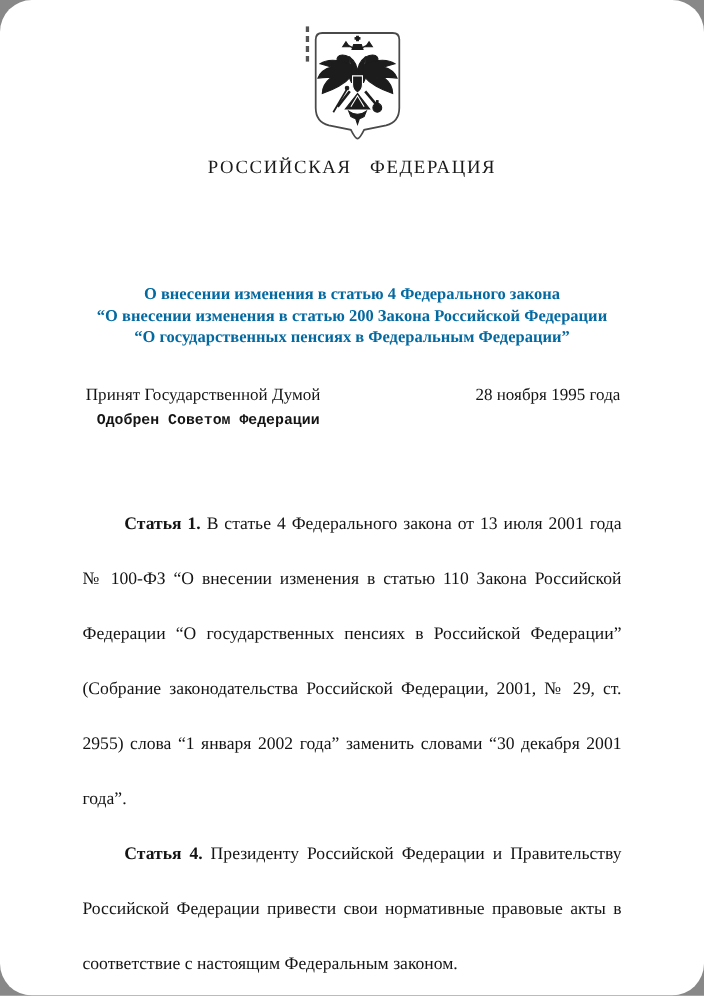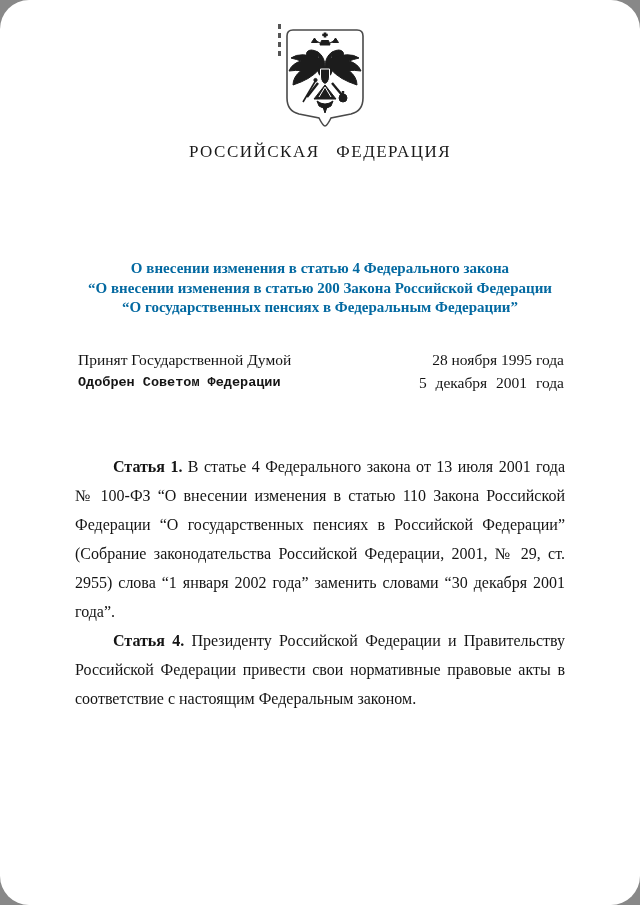--- a/index.html
+++ b/index.html
@@ -75,34 +75,35 @@
   .adoption-row {
     display: flex;
     justify-content: space-between;
     align-items: center;
     height: 23px;
   }
   .adoption-row.typewriter {
     font-family: "Liberation Mono", monospace;
     font-size: 13.5px;
     font-weight: bold;
+    margin-left: 10px;
   }
   .adoption-row.typewriter .adoption-date {
     font-family: "Liberation Serif", serif;
     font-size: 15.5px;
     font-weight: normal;
     word-spacing: 5px;
   }
   .body-text {
     position: absolute;
     top: 452px;
     left: 75px;
     width: 490px;
     font-size: 16px;
-    line-height: 29px;
+    line-height: 50px;
     text-align: justify;
     color: #141414;
   }
   .body-text p { text-indent: 38px; margin: 0; }
   .article-heading { font-weight: bold; }
 </style>
 </head>
 <body>
 
 <div class="page">
@@ -160,21 +161,20 @@
     <div>“О государственных пенсиях в Федеральным Федерации”</div>
   </div>
 
   <div class="adoption">
     <div class="adoption-row">
       <span class="adoption-label">Принят Государственной Думой</span>
       <span class="adoption-date">28 ноября 1995 года</span>
     </div>
     <div class="adoption-row typewriter">
       <span class="adoption-label">Одобрен Советом Федерации</span>
-      <span class="adoption-date">5 декабря 2001 года</span>
     </div>
   </div>
 
   <div class="body-text">
     <p><span class="article-heading">Статья 1.</span> <span>В статье 4 Федерального закона от 13 июля 2001 года № 100-ФЗ “О внесении изменения в статью 110 Закона Российской Федерации “О государственных пенсиях в Российской Федерации” (Собрание законодательства Российской Федерации, 2001, № 29, ст. 2955) слова “1 января 2002 года” заменить словами “30 декабря 2001 года”.</span></p>
     <p><span class="article-heading">Статья 4.</span> <span>Президенту Российской Федерации и Правительству Российской Федерации привести свои нормативные правовые акты в соответствие с настоящим Федеральным законом.</span></p>
   </div>
 
 </div>
 

